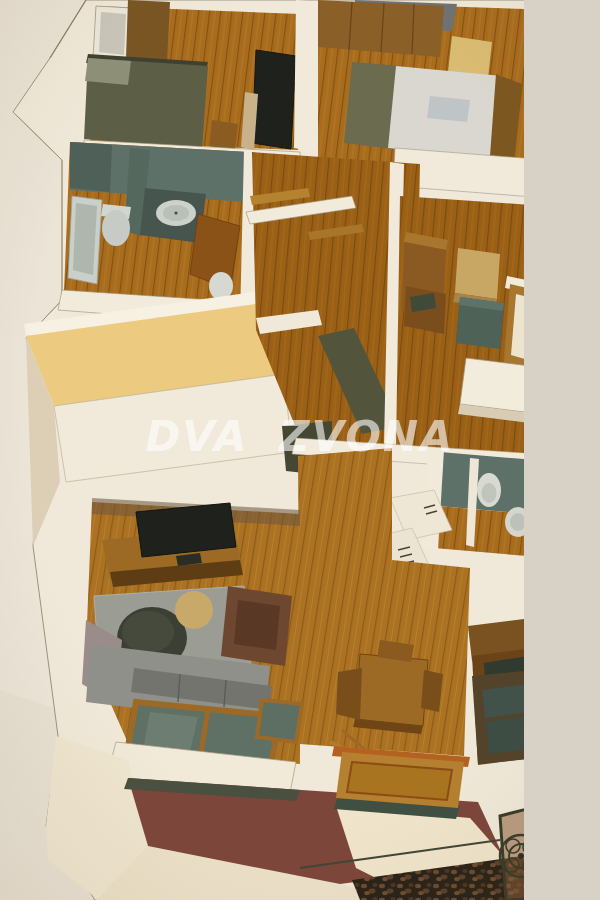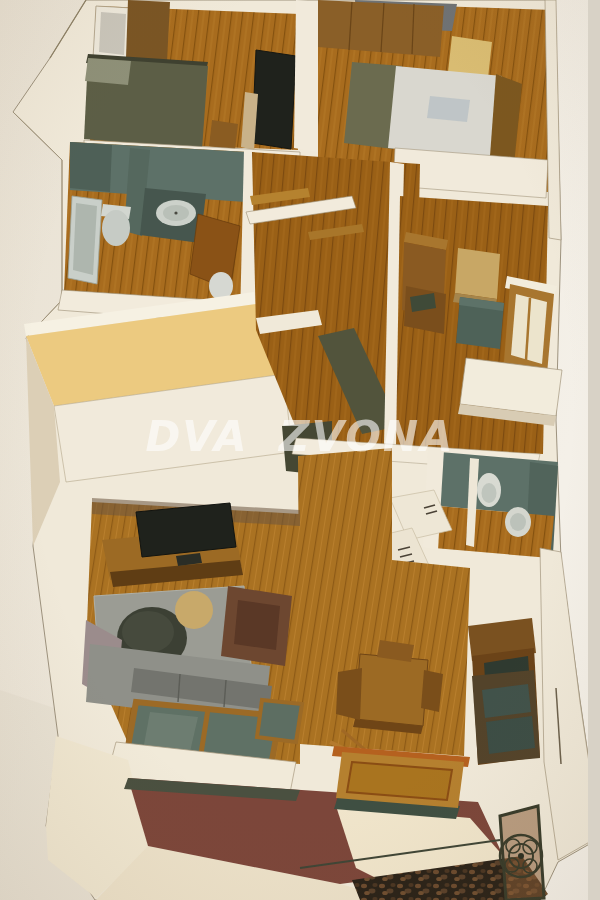--- a/index.html
+++ b/index.html
@@ -1,16 +1,16 @@
 <!DOCTYPE html>
 <html><head>
 <meta charset="utf-8">
 <style>
   html,body{margin:0;padding:0;background:#d8d2c6;}
-  .stage{position:relative;width:588px;height:900px;overflow:hidden;
+  .stage{position:relative;width:524px;height:900px;overflow:hidden;
          font-family:"DejaVu Sans",sans-serif;}
   svg{display:block;width:600px;height:900px;}
   .wm{font-family:"DejaVu Sans",sans-serif;font-weight:bold;font-style:italic;}
 </style>
 </head>
 <body>
 
 <div class="stage">
 <svg viewBox="0 0 600 900" xmlns="http://www.w3.org/2000/svg">
   <defs>

